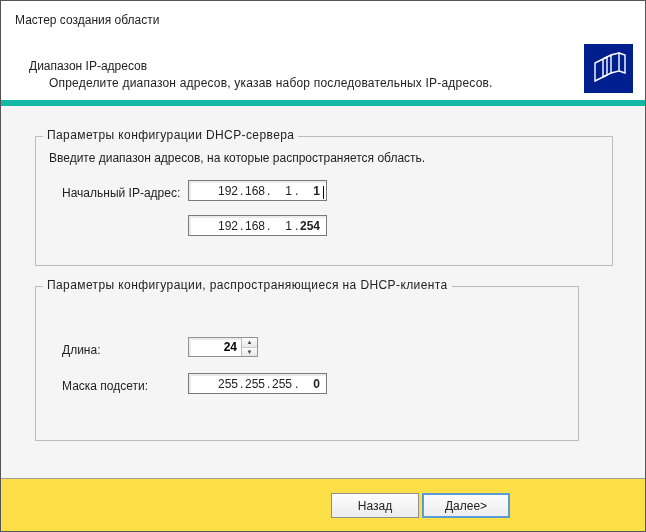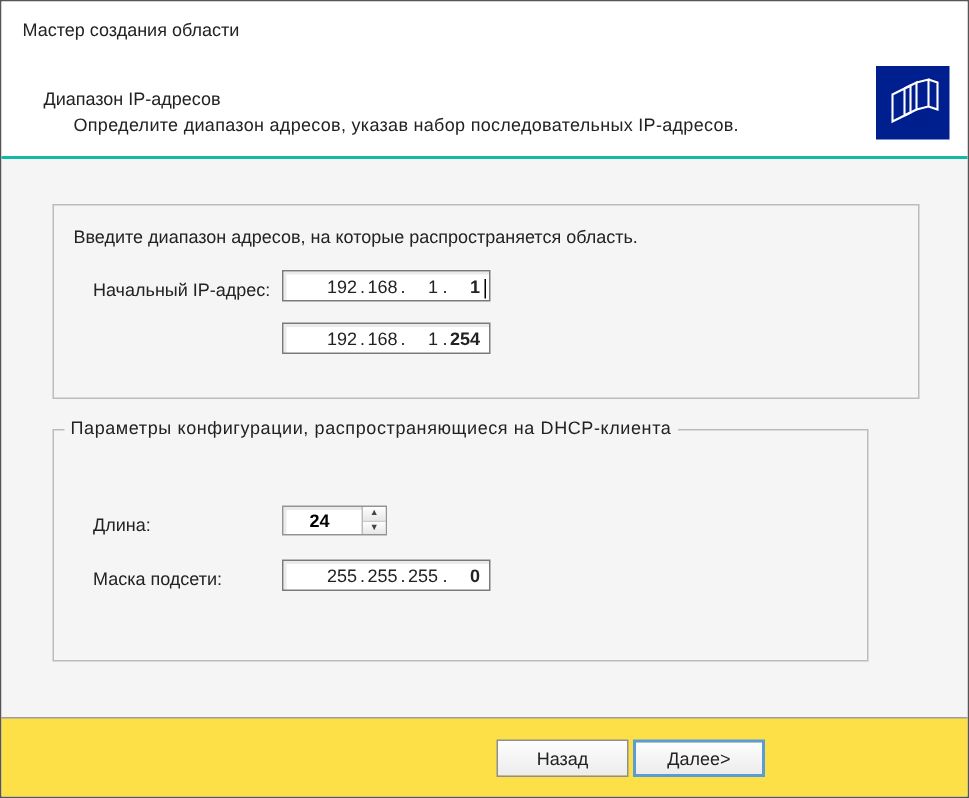--- a/index.html
+++ b/index.html
@@ -14,21 +14,21 @@
     height: 532px;
     border: 1px solid #555;
     background: #fff;
     display: flex;
     flex-direction: column;
   }
   .header {
     height: 105px;
     background: #fff;
     position: relative;
-    border-bottom: 2px solid #14b8a6;
+    border-bottom: 6px solid #14b8a6;
   }
   .wizard-title {
     position: absolute;
     left: 14px;
     top: 12px;
     font-size: 12px;
     color: #222;
   }
   .page-title {
     position: absolute;
@@ -125,21 +125,21 @@
     position: absolute;
     width: 70px;
     height: 20px;
     display: flex;
     border: 1px solid #939393;
     background: #fff;
     box-shadow: inset 2px 2px 0 rgba(0,0,0,0.08);
   }
   .spin-val {
     flex: 1;
-    text-align: center;
+    text-align: right;
     padding-right: 4px;
     padding-top: 2px;
     font-weight: bold;
     font-size: 12px;
   }
   .spin-btns {
     width: 16px;
     display: flex;
     flex-direction: column;
     border-left: 1px solid #bbb;
@@ -195,20 +195,21 @@
           <path d="M22 6 L30 4 L30 22 L22 24"></path>
           <path d="M30 4 L36 6 L36 24 L30 22"></path>
         </g>
       </svg>
     </div>
   </div>
 
   <div class="body">
 
     <div class="groupbox" style="left:34px; top:30px; width:578px; height:130px;">
+      <div class="groupbox-title">Параметры  конфигурации  DHCP-сервера</div>
 
       <div class="intro-text" style="left:13px; top:14px;">Введите диапазон адресов, на которые распространяется область.</div>
 
       <div class="label" style="left:26px; top:49px;">Начальный IP-адрес:</div>
       <div class="ip-field" style="left:152px; top:43px;">
         <div class="ip-oct left1">192</div>
           <div class="ip-dot">.</div>
         <div class="ip-oct left2">168</div>
           <div class="ip-dot">.</div>
         <div class="ip-oct" style="text-align:right; padding-right:3px;">1</div>

